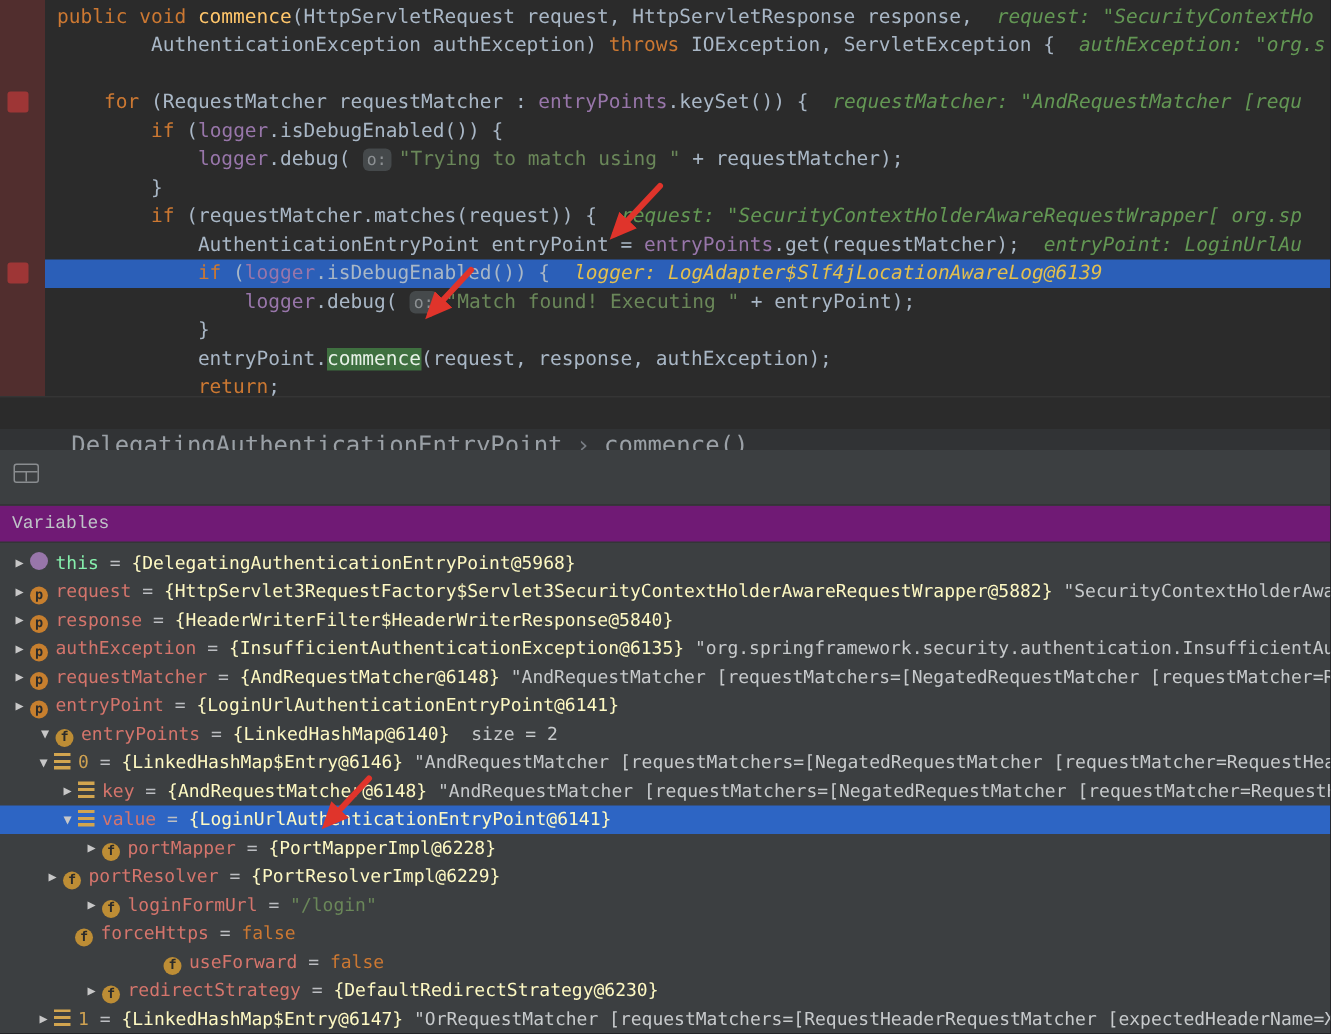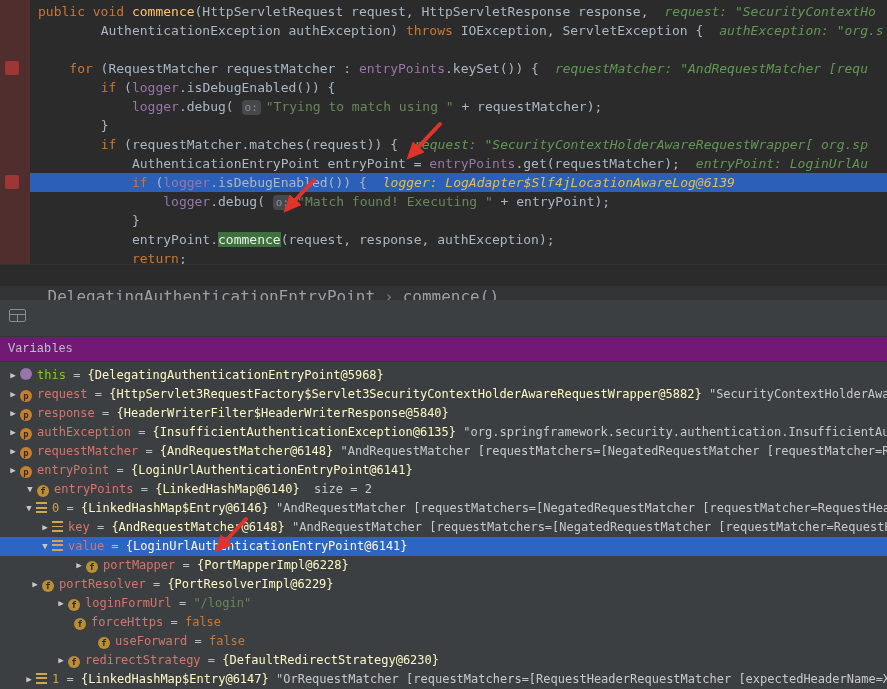--- a/index.html
+++ b/index.html
@@ -60,21 +60,21 @@
   .icon-f   { background:#bd8d35; color:#2b2b2b; border-radius:50%;
               font-size:9px; font-weight:bold; line-height:12px; }
   .icon-this{ background:#9876aa; border-radius:50%; }
   .icon-bars{ width:11px; height:11px; vertical-align:-1px;
               background:linear-gradient(to bottom,
                  #d2a54f 0 2px, transparent 2px 4.5px,
                  #d2a54f 4.5px 6.5px, transparent 6.5px 9px,
                  #d2a54f 9px 11px); }
   .vn { color:#d5756c; }
   .vn.idx  { color:#cfa252; }
-  .vn.this { color:#84cc16; }
+  .vn.this { color:#86efac; }
   .veq { color:#bcbec2; }
   .vp-ref   { color:#fef9c3; }
   .vp-sum   { color:#c7cacc; }
   .vp-plain { color:#c7cacc; }
   .vp-kw    { color:#cc7832; }
   .vp-str   { color:#6a8759; }
   
   .annotations { position:absolute; left:0; top:0; pointer-events:none; z-index:10; }
 </style>
 </head>
@@ -123,25 +123,25 @@
       <div class="var-row" style="padding-left: 6px;"><span class="tw-arrow">▶</span><span class="vicon icon-this"></span><span class="vn this">this</span><span class="veq"> = </span><span class="vp-ref">{DelegatingAuthenticationEntryPoint@5968}</span></div>
       <div class="var-row" style="padding-left: 6px;"><span class="tw-arrow">▶</span><span class="vicon icon-p">p</span><span class="vn">request</span><span class="veq"> = </span><span class="vp-ref">{HttpServlet3RequestFactory$Servlet3SecurityContextHolderAwareRequestWrapper@5882} </span><span class="vp-sum">"SecurityContextHolderAwareRequest</span></div>
       <div class="var-row" style="padding-left: 6px;"><span class="tw-arrow">▶</span><span class="vicon icon-p">p</span><span class="vn">response</span><span class="veq"> = </span><span class="vp-ref">{HeaderWriterFilter$HeaderWriterResponse@5840}</span></div>
       <div class="var-row" style="padding-left: 6px;"><span class="tw-arrow">▶</span><span class="vicon icon-p">p</span><span class="vn">authException</span><span class="veq"> = </span><span class="vp-ref">{InsufficientAuthenticationException@6135} </span><span class="vp-sum">"org.springframework.security.authentication.InsufficientAuthenticationExcep</span></div>
       <div class="var-row" style="padding-left: 6px;"><span class="tw-arrow">▶</span><span class="vicon icon-p">p</span><span class="vn">requestMatcher</span><span class="veq"> = </span><span class="vp-ref">{AndRequestMatcher@6148} </span><span class="vp-sum">"AndRequestMatcher [requestMatchers=[NegatedRequestMatcher [requestMatcher=Request</span></div>
       <div class="var-row" style="padding-left: 6px;"><span class="tw-arrow">▶</span><span class="vicon icon-p">p</span><span class="vn">entryPoint</span><span class="veq"> = </span><span class="vp-ref">{LoginUrlAuthenticationEntryPoint@6141}</span></div>
       <div class="var-row" style="padding-left: 23px;"><span class="tw-arrow">▼</span><span class="vicon icon-f">f</span><span class="vn">entryPoints</span><span class="veq"> = </span><span class="vp-ref">{LinkedHashMap@6140}</span><span class="vp-plain">  size = 2</span></div>
       <div class="var-row" style="padding-left: 22px;"><span class="tw-arrow">▼</span><span class="vicon icon-bars"></span><span class="vn idx">0</span><span class="veq"> = </span><span class="vp-ref">{LinkedHashMap$Entry@6146} </span><span class="vp-sum">"AndRequestMatcher [requestMatchers=[NegatedRequestMatcher [requestMatcher=RequestHeaderRe</span></div>
       <div class="var-row" style="padding-left: 38px;"><span class="tw-arrow">▶</span><span class="vicon icon-bars"></span><span class="vn">key</span><span class="veq"> = </span><span class="vp-ref">{AndRequestMatcher@6148} </span><span class="vp-sum">"AndRequestMatcher [requestMatchers=[NegatedRequestMatcher [requestMatcher=RequestHeade</span></div>
       <div class="var-row sel" style="padding-left: 38px;"><span class="tw-arrow">▼</span><span class="vicon icon-bars"></span><span class="vn">value</span><span class="veq"> = </span><span class="vp-ref">{LoginUrlAuthenticationEntryPoint@6141}</span></div>
-      <div class="var-row" style="padding-left: 72px;"><span class="tw-arrow">▶</span><span class="vicon icon-f">f</span><span class="vn">portMapper</span><span class="veq"> = </span><span class="vp-ref">{PortMapperImpl@6228}</span></div>
+      <div class="var-row" style="padding-left: 54px;"><span class="tw-arrow">▶</span><span class="vicon icon-f">f</span><span class="vn">portMapper</span><span class="veq"> = </span><span class="vp-ref">{PortMapperImpl@6228}</span></div>
       <div class="var-row" style="padding-left: 28px;"><span class="tw-arrow">▶</span><span class="vicon icon-f">f</span><span class="vn">portResolver</span><span class="veq"> = </span><span class="vp-ref">{PortResolverImpl@6229}</span></div>
       <div class="var-row" style="padding-left: 54px;"><span class="tw-arrow">▶</span><span class="vicon icon-f">f</span><span class="vn">loginFormUrl</span><span class="veq"> = </span><span class="vp-str">"/login"</span></div>
-      <div class="var-row" style="padding-left: 60px;"><span class="tw-arrow"></span><span class="vicon icon-f">f</span><span class="vn">forceHttps</span><span class="veq"> = </span><span class="vp-kw">false</span></div>
-      <div class="var-row" style="padding-left: 84px;"><span class="tw-arrow"></span><span class="vicon icon-f">f</span><span class="vn">useForward</span><span class="veq"> = </span><span class="vp-kw">false</span></div>
+      <div class="var-row" style="padding-left: 36px;"><span class="tw-arrow"></span><span class="vicon icon-f">f</span><span class="vn">forceHttps</span><span class="veq"> = </span><span class="vp-kw">false</span></div>
+      <div class="var-row" style="padding-left: 54px; margin-left: 41px;"><span class="tw-arrow"></span><span class="vicon icon-f">f</span><span class="vn">useForward</span><span class="veq"> = </span><span class="vp-kw">false</span></div>
       <div class="var-row" style="padding-left: 54px;"><span class="tw-arrow">▶</span><span class="vicon icon-f">f</span><span class="vn">redirectStrategy</span><span class="veq"> = </span><span class="vp-ref">{DefaultRedirectStrategy@6230}</span></div>
       <div class="var-row" style="padding-left: 22px;"><span class="tw-arrow">▶</span><span class="vicon icon-bars"></span><span class="vn idx">1</span><span class="veq"> = </span><span class="vp-ref">{LinkedHashMap$Entry@6147} </span><span class="vp-sum">"OrRequestMatcher [requestMatchers=[RequestHeaderRequestMatcher [expectedHeaderName=X-Req</span></div>
     </div>
 
   <svg class="annotations" id="annot" width="887" height="689" viewBox="0 0 887 689">
     <defs>
       <marker id="arrowhead" markerWidth="4.5" markerHeight="4" refX="3.2" refY="2" orient="auto">
         <path id="arrowhead-path" d="M0,0 L4.5,2 L0,4 Z" fill="#e0342b"></path>
       </marker>
     </defs>

